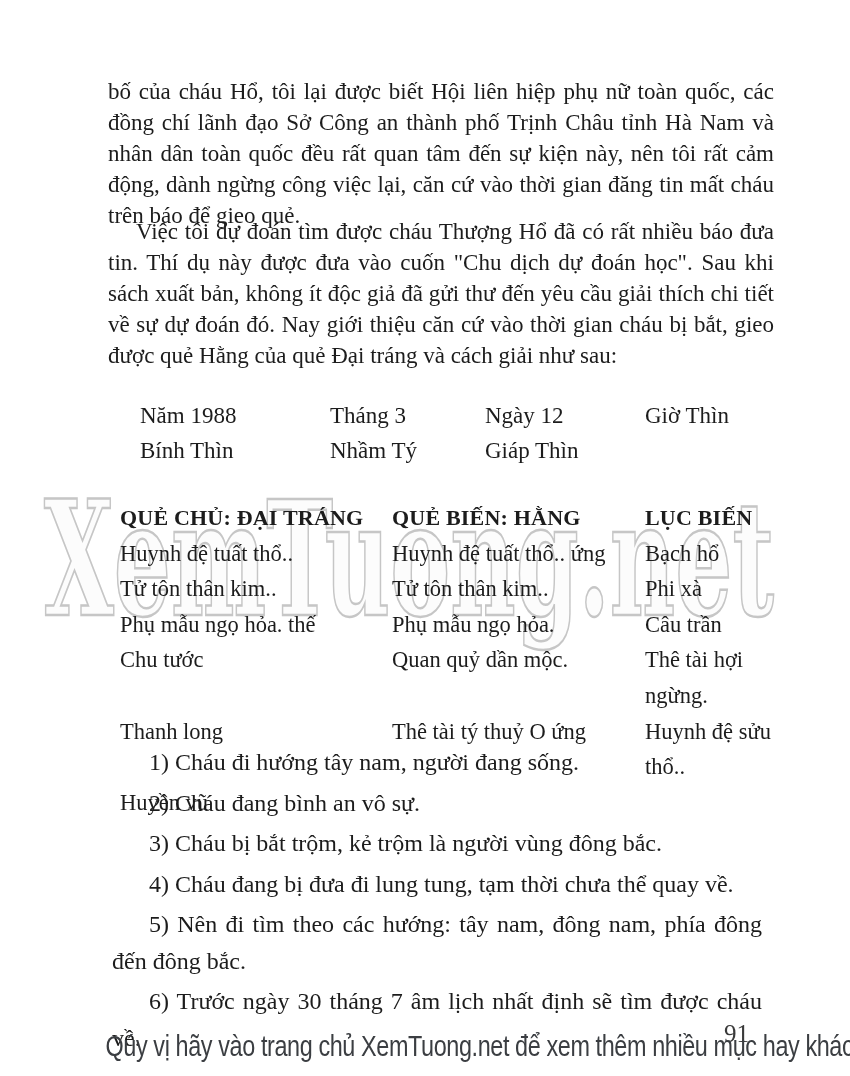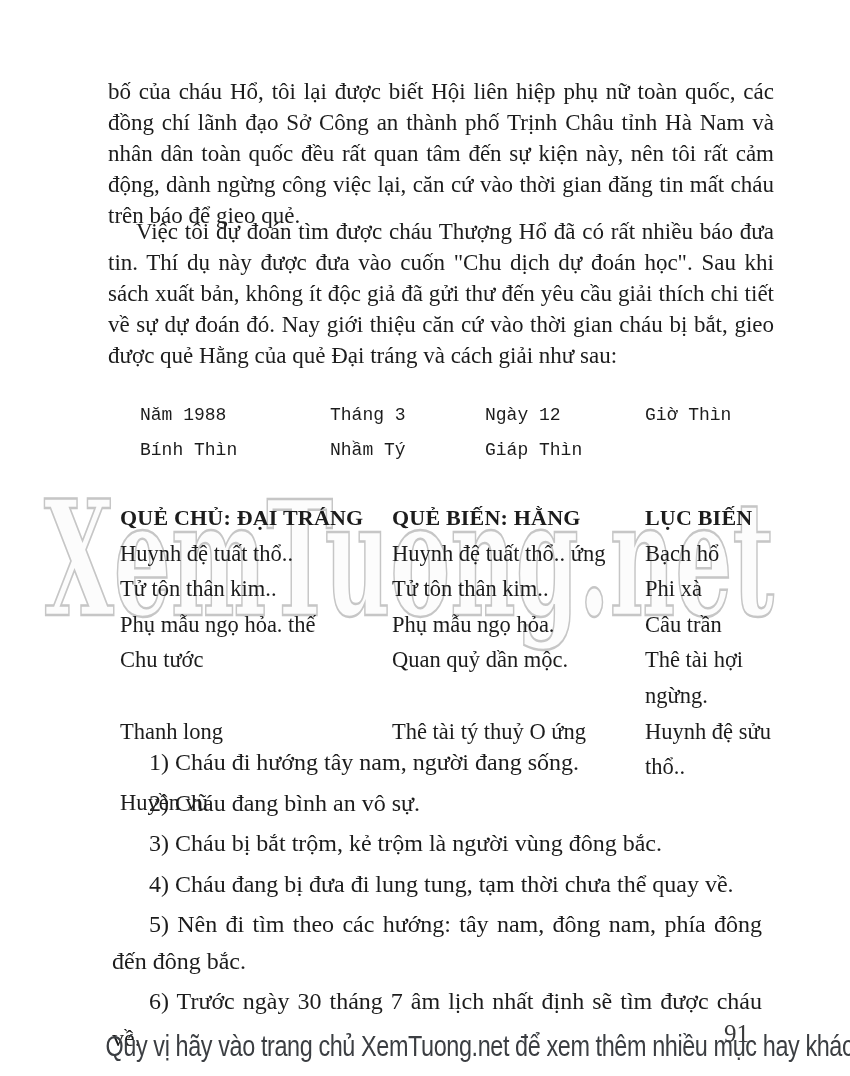--- a/index.html
+++ b/index.html
@@ -18,21 +18,21 @@
   .para {
     position:absolute; left:108px; width:666px; margin:0;
     font-size:23px; line-height:31px; text-align:justify; z-index:1;
   }
   .p1 { top:76px; }
   .p2 { top:216px; text-indent:28px; }
 
   .dgrid {
     position:absolute; top:398px; left:140px; width:648px; z-index:1;
     display:grid; grid-template-columns:190px 155px 160px auto;
-    font-size:18px; line-height:35px;font-family:Liberation Mono, monospace;
+    font-size:23px; line-height:35px;
   }
 
   .hgrid {
     position:absolute; top:500px; left:120px; width:690px; z-index:1;
     display:grid; grid-template-columns:272px 253px auto;
     font-size:22.5px; line-height:35.6px;
   }
   .hhead { font-weight:bold; font-size:22px; letter-spacing:0.2px; }
 
   .clist { position:absolute; top:740px; left:108px; width:658px; z-index:1; }

